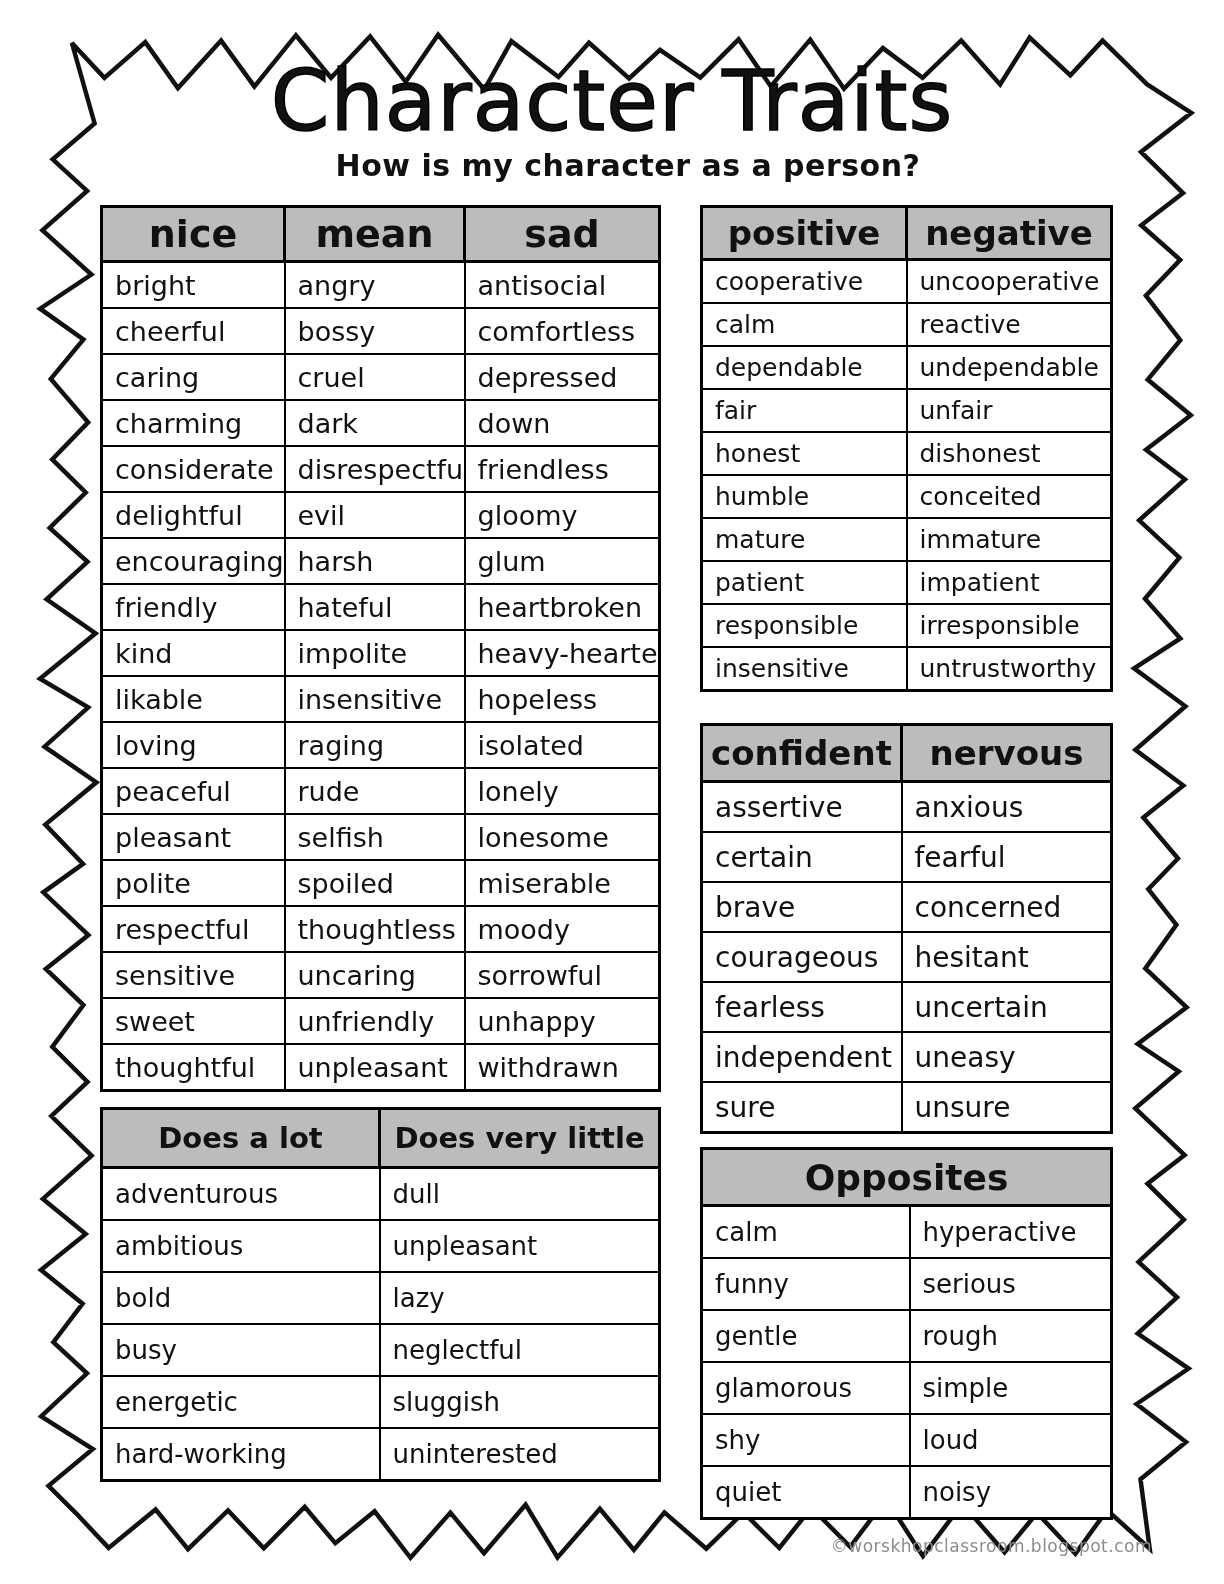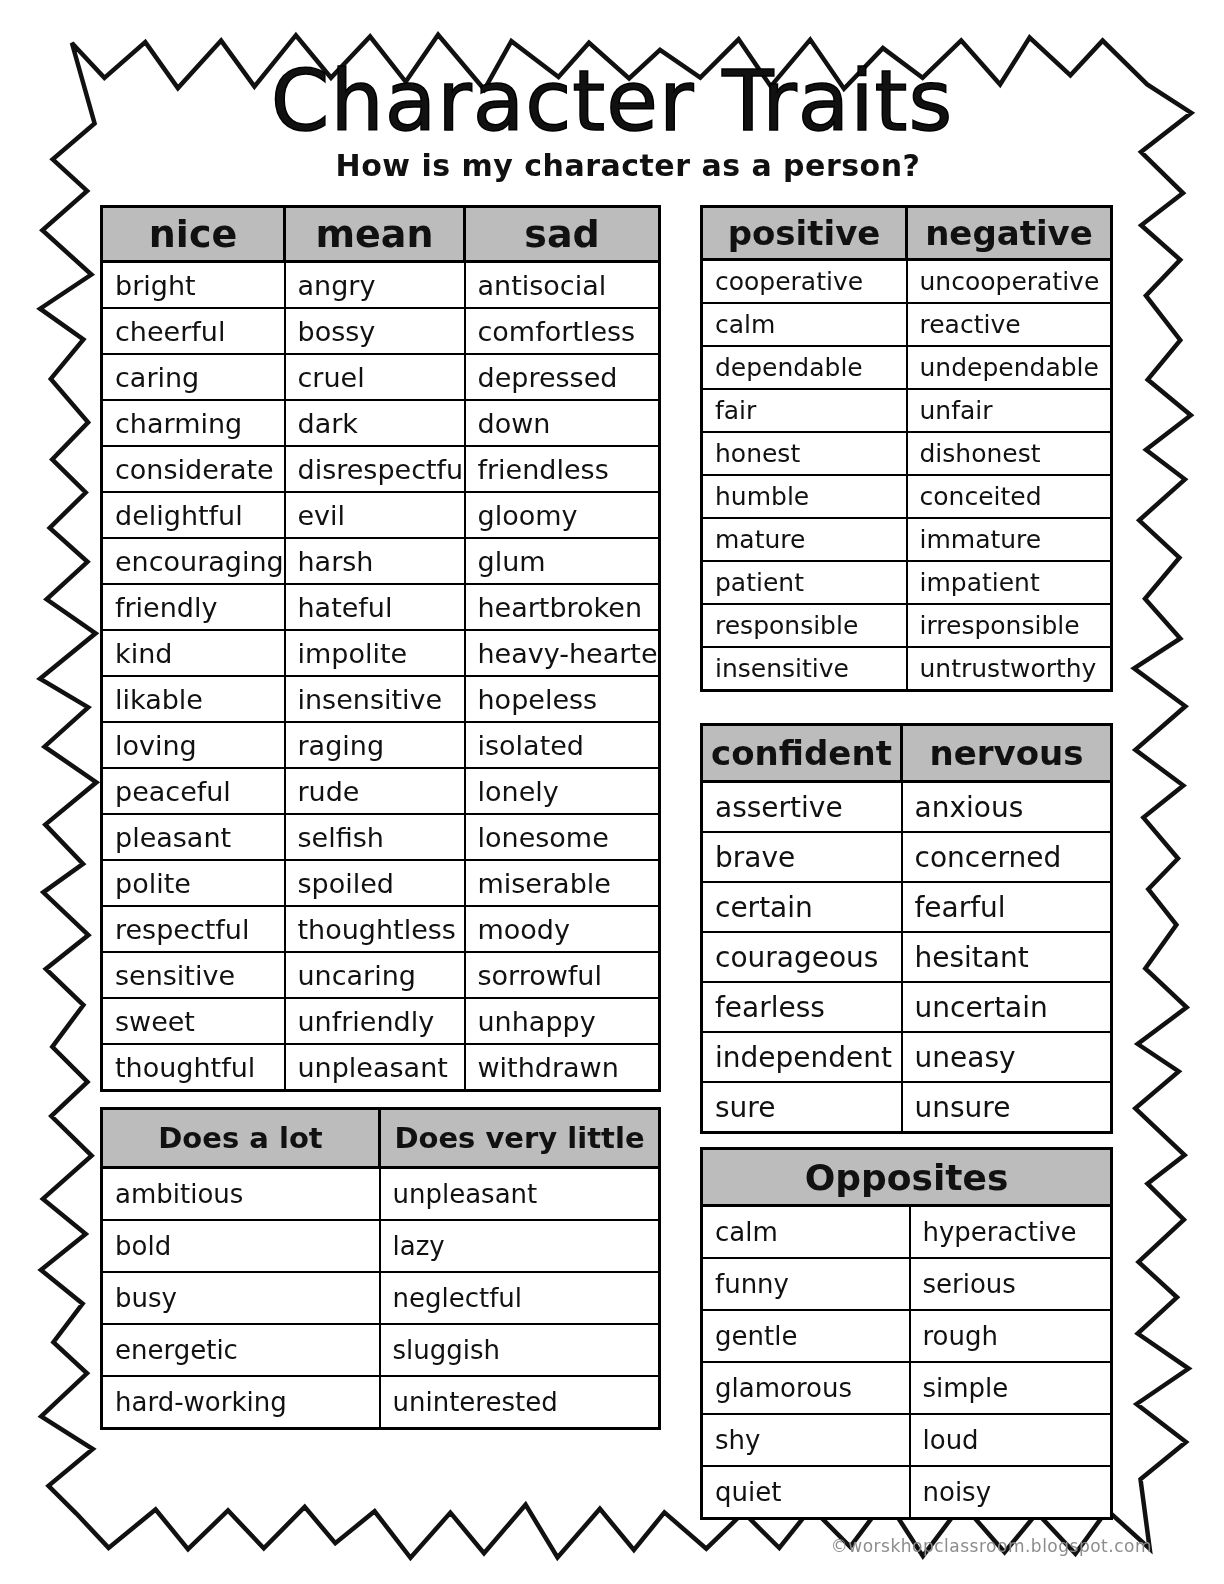--- a/index.html
+++ b/index.html
@@ -192,20 +192,24 @@
       <col class="c1">
     </colgroup>
   <thead>
     <tr>
       <th>Does a lot</th>
       <th>Does very little</th>
     </tr>
   </thead>
   <tbody>
       <tr>
+        <td>adventurous</td>
+        <td>dull</td>
+      </tr>
+      <tr>
         <td>ambitious</td>
         <td>unpleasant</td>
       </tr>
       <tr>
         <td>bold</td>
         <td>lazy</td>
       </tr>
       <tr>
         <td>busy</td>
         <td>neglectful</td>
@@ -286,28 +290,28 @@
       <th>confident</th>
       <th>nervous</th>
     </tr>
   </thead>
   <tbody>
       <tr>
         <td>assertive</td>
         <td>anxious</td>
       </tr>
       <tr>
+        <td>certain</td>
+        <td>fearful</td>
+      </tr>
+      <tr>
         <td>brave</td>
         <td>concerned</td>
       </tr>
       <tr>
-        <td>certain</td>
-        <td>fearful</td>
-      </tr>
-      <tr>
         <td>courageous</td>
         <td>hesitant</td>
       </tr>
       <tr>
         <td>fearless</td>
         <td>uncertain</td>
       </tr>
       <tr>
         <td>independent</td>
         <td>uneasy</td>

